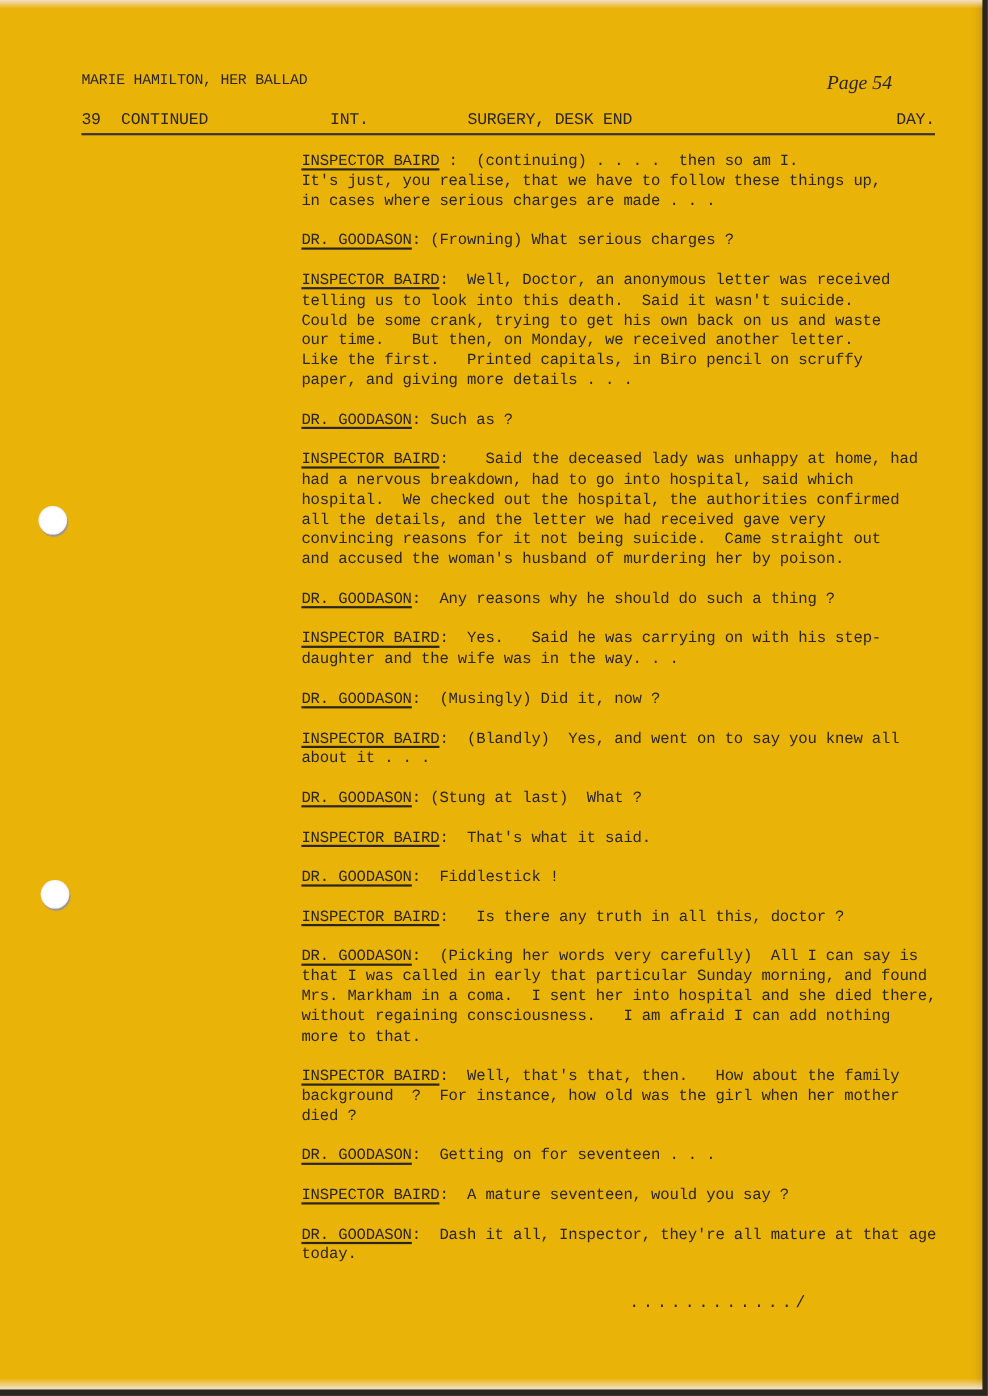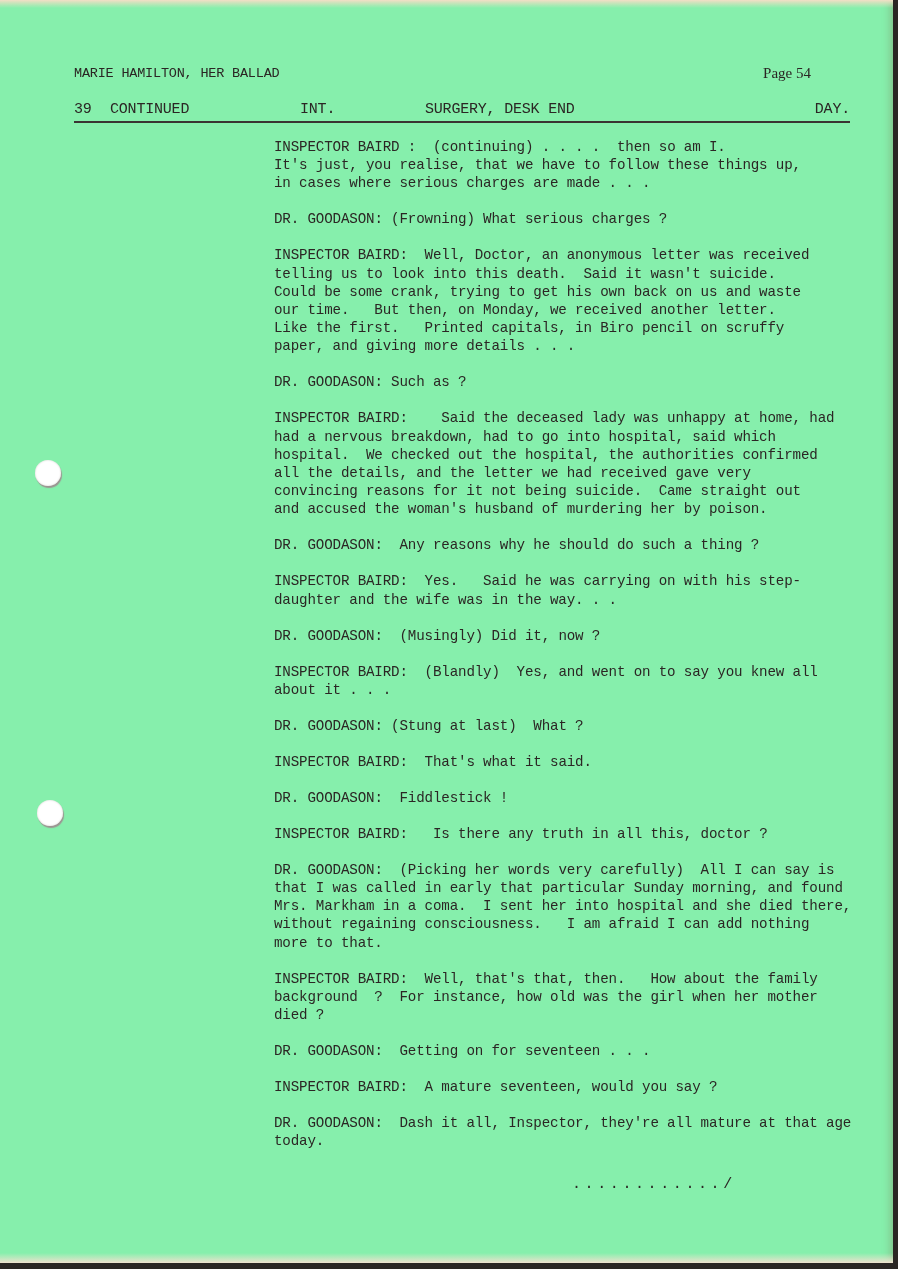--- a/index.html
+++ b/index.html
@@ -5,21 +5,21 @@
     html, body { margin: 0; padding: 0; }
     body {
       width: 898px; height: 1269px; overflow: hidden;
       background: #2a2624;
       position: relative;
       font-family: "Liberation Mono", "DejaVu Sans Mono", monospace;
     }
     .page {
       position: absolute; left: 0; top: 0;
       width: 893px; height: 1263px;
-      background: #86efac;
+      background: #eab308;
       box-shadow: inset -6px 0 8px -4px rgba(120,90,60,0.35);
       color: #2b2624;
     }
     .top-stain {
       position: absolute; left: 0; top: 0; width: 893px; height: 8px;
       background: linear-gradient(to bottom, #f3dfc6, rgba(251,249,242,0));
     }
     .bottom-stain {
       position: absolute; left: 0; bottom: 0; width: 893px; height: 10px;
       background: linear-gradient(to top, #f0e2d0, rgba(251,249,242,0));
@@ -28,40 +28,41 @@
       position: absolute; width: 26px; height: 26px; border-radius: 50%;
       background: #ffffff; box-shadow: 1px 2px 1px #9c9592, inset 0 0 2px #d6d2cf;
     }
     .header-title {
       position: absolute; left: 74px; top: 66px;
       font-size: 13.5px; letter-spacing: -0.2px;
     }
     .header-page {
       position: absolute; right: 82px; top: 65px;
       font-family: "Liberation Serif", "DejaVu Serif", serif;
-      font-size: 15px;
+      font-size: 18px;
+      font-style: italic;
     }
     .scene-row {
       position: absolute; left: 74px; top: 101px; width: 776px; height: 20px;
       font-size: 15px; letter-spacing: -0.2px;
       border-bottom: 2px solid #3a3432;
     }
     .scene-row span { position: absolute; top: 0; }
     .scene-num { left: 0; }
     .scene-cont { left: 36px; text-align: right; }
     .scene-int { left: 226px; }
     .scene-loc { left: 351px; }
     .scene-time { right: 0; margin-left: 36px; }
     .script {
       position: absolute; left: 274px; top: 138px; width: 620px;
       font-size: 14.2px; line-height: 18.2px; letter-spacing: -0.15px;
     }
     .speech { margin: 0 0 17.8px 0; white-space: pre-wrap; }
     .speaker {
-      text-decoration-thickness: 2px;
+      text-decoration: underline; text-decoration-thickness: 2px;
       text-underline-offset: 3px;
     }
     .continued-mark {
       position: absolute; left: 572px; top: 1176px;
       font-size: 15px; letter-spacing: 3.6px;
     }
   </style>
 </head>
 <body>
 

